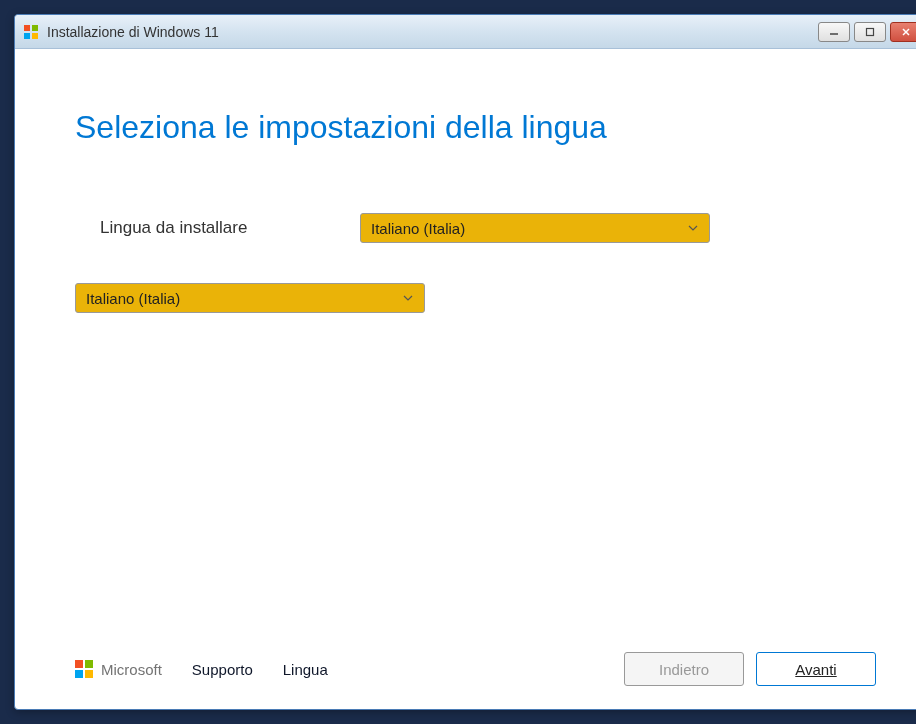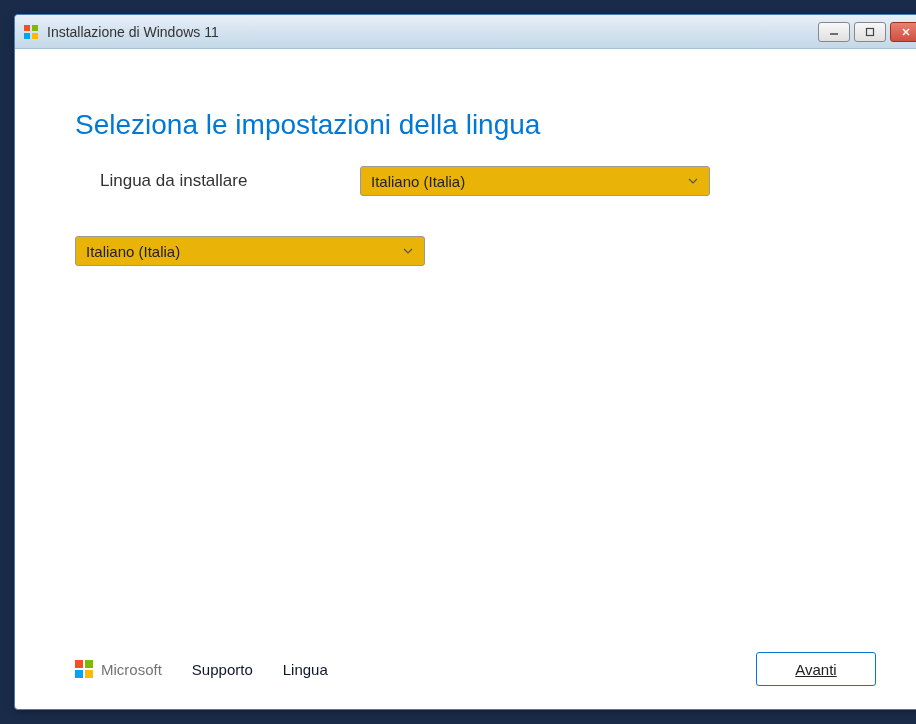--- a/index.html
+++ b/index.html
@@ -67,24 +67,24 @@
     }
     .win-btn svg { display: block; }
     .content {
       flex: 1;
       background: #fff;
       padding: 60px 60px 0 60px;
       display: flex;
       flex-direction: column;
     }
     .page-title {
-      font-size: 28px;
+      font-size: 32px;
       font-weight: 400;
       color: #0078d4;
-      margin-bottom: 25px;
+      margin-bottom: 67px;
     }
     .form-row {
       display: flex;
       align-items: center;
       margin-bottom: 40px;
     }
     .form-label {
       width: 260px;
       font-size: 17px;
       color: #333;
@@ -229,15 +229,16 @@
         <div></div>
           <div></div>
           <div></div>
           <div></div>
       </div>
       <span class="ms-text">Microsoft</span>
     </div>
     <span class="footer-link">Supporto</span>
     <span class="footer-link">Lingua</span>
     <div class="footer-spacer"></div>
+    <div class="nav-btn back">Indietro</div>
     <div class="nav-btn next">Avanti</div>
   </div>
 </div>
 
 </body></html>

